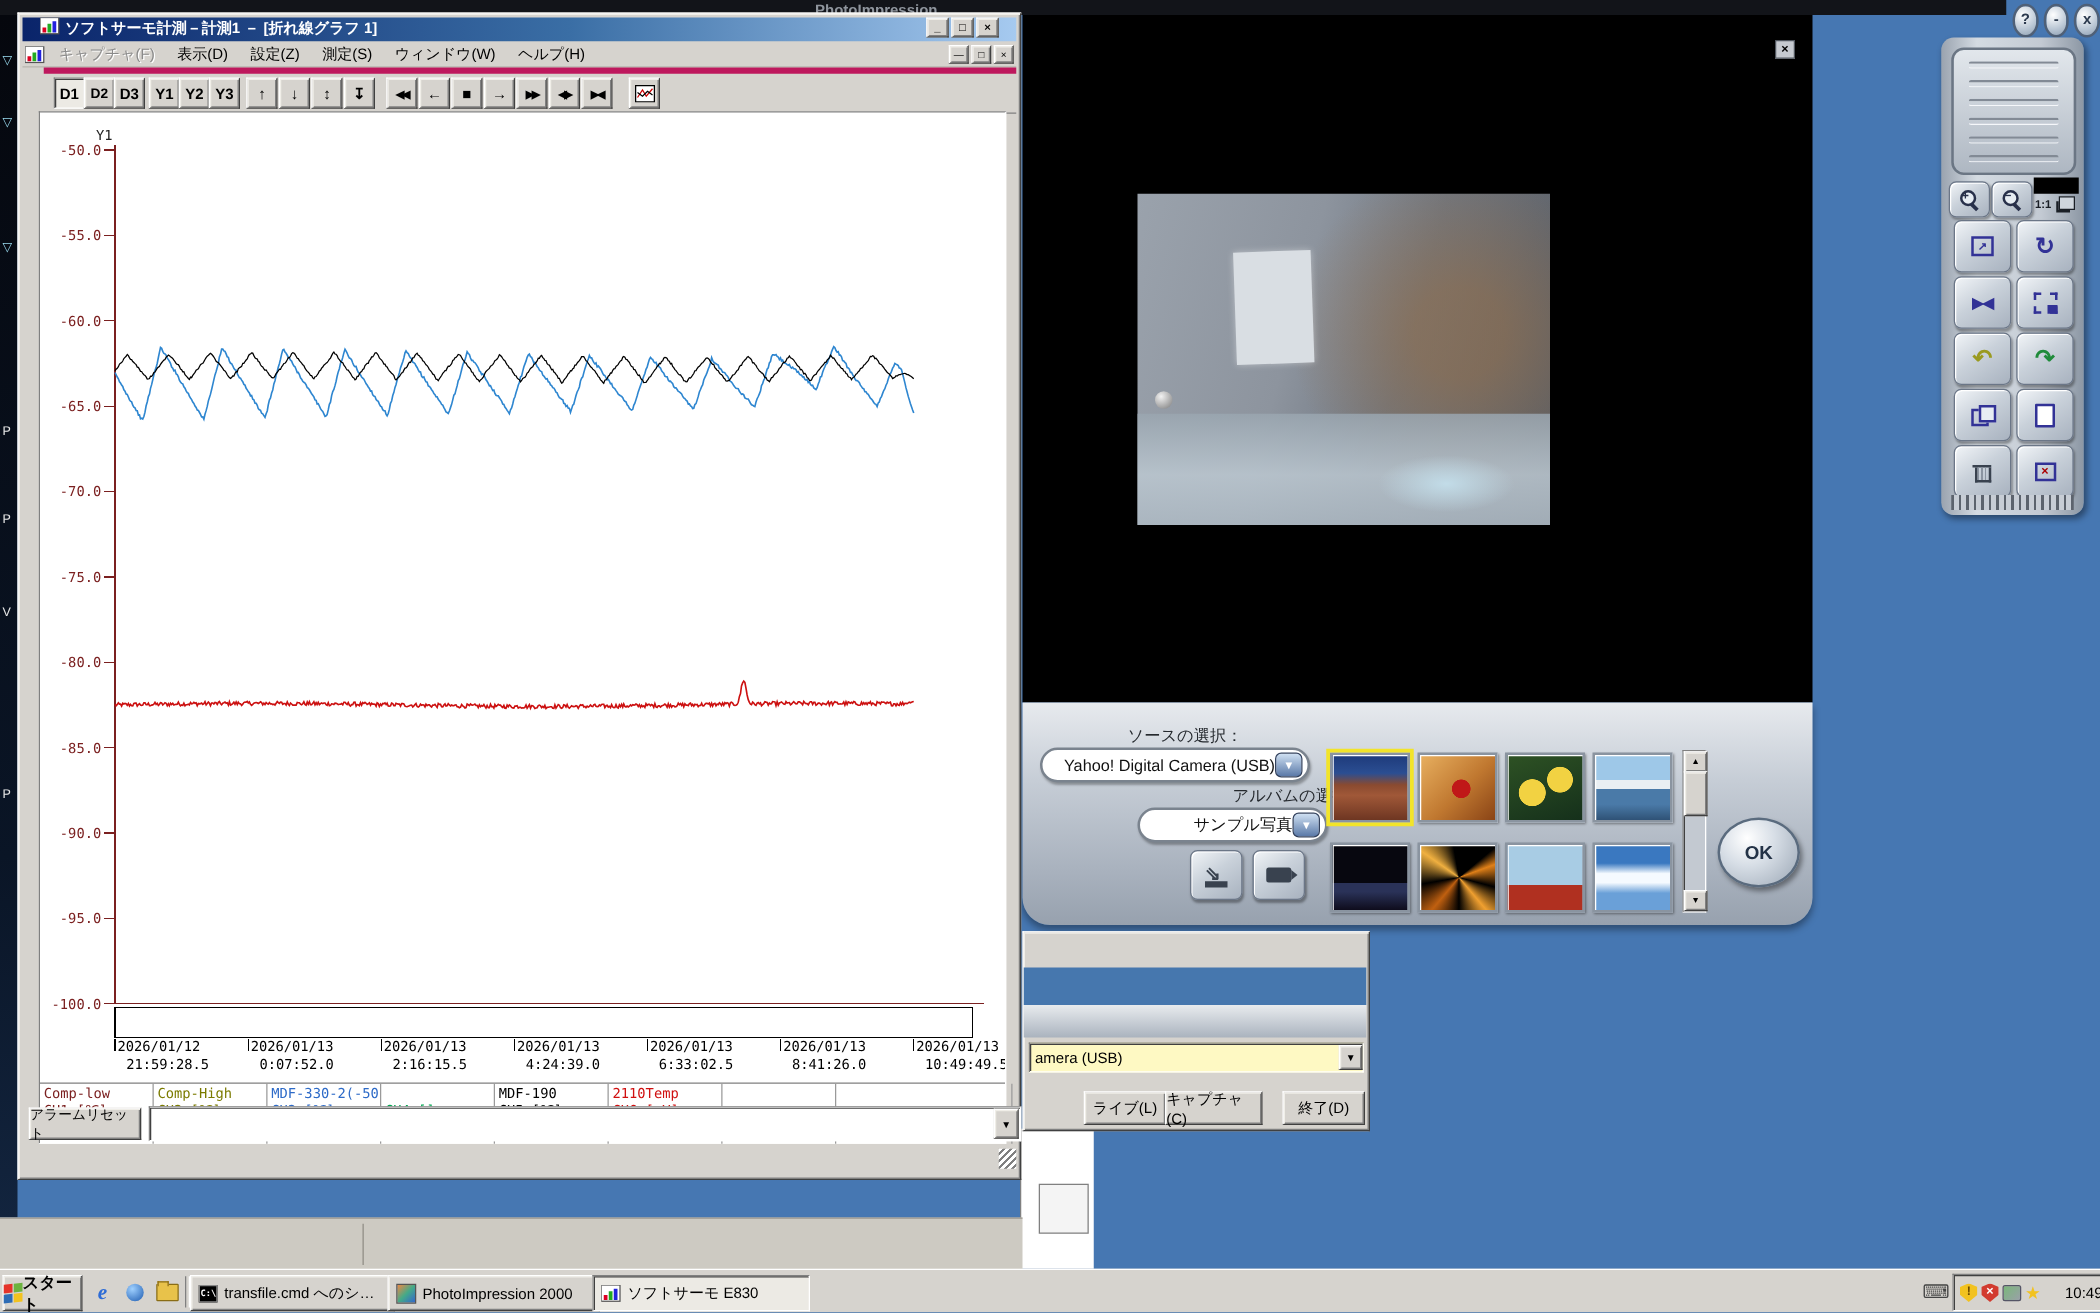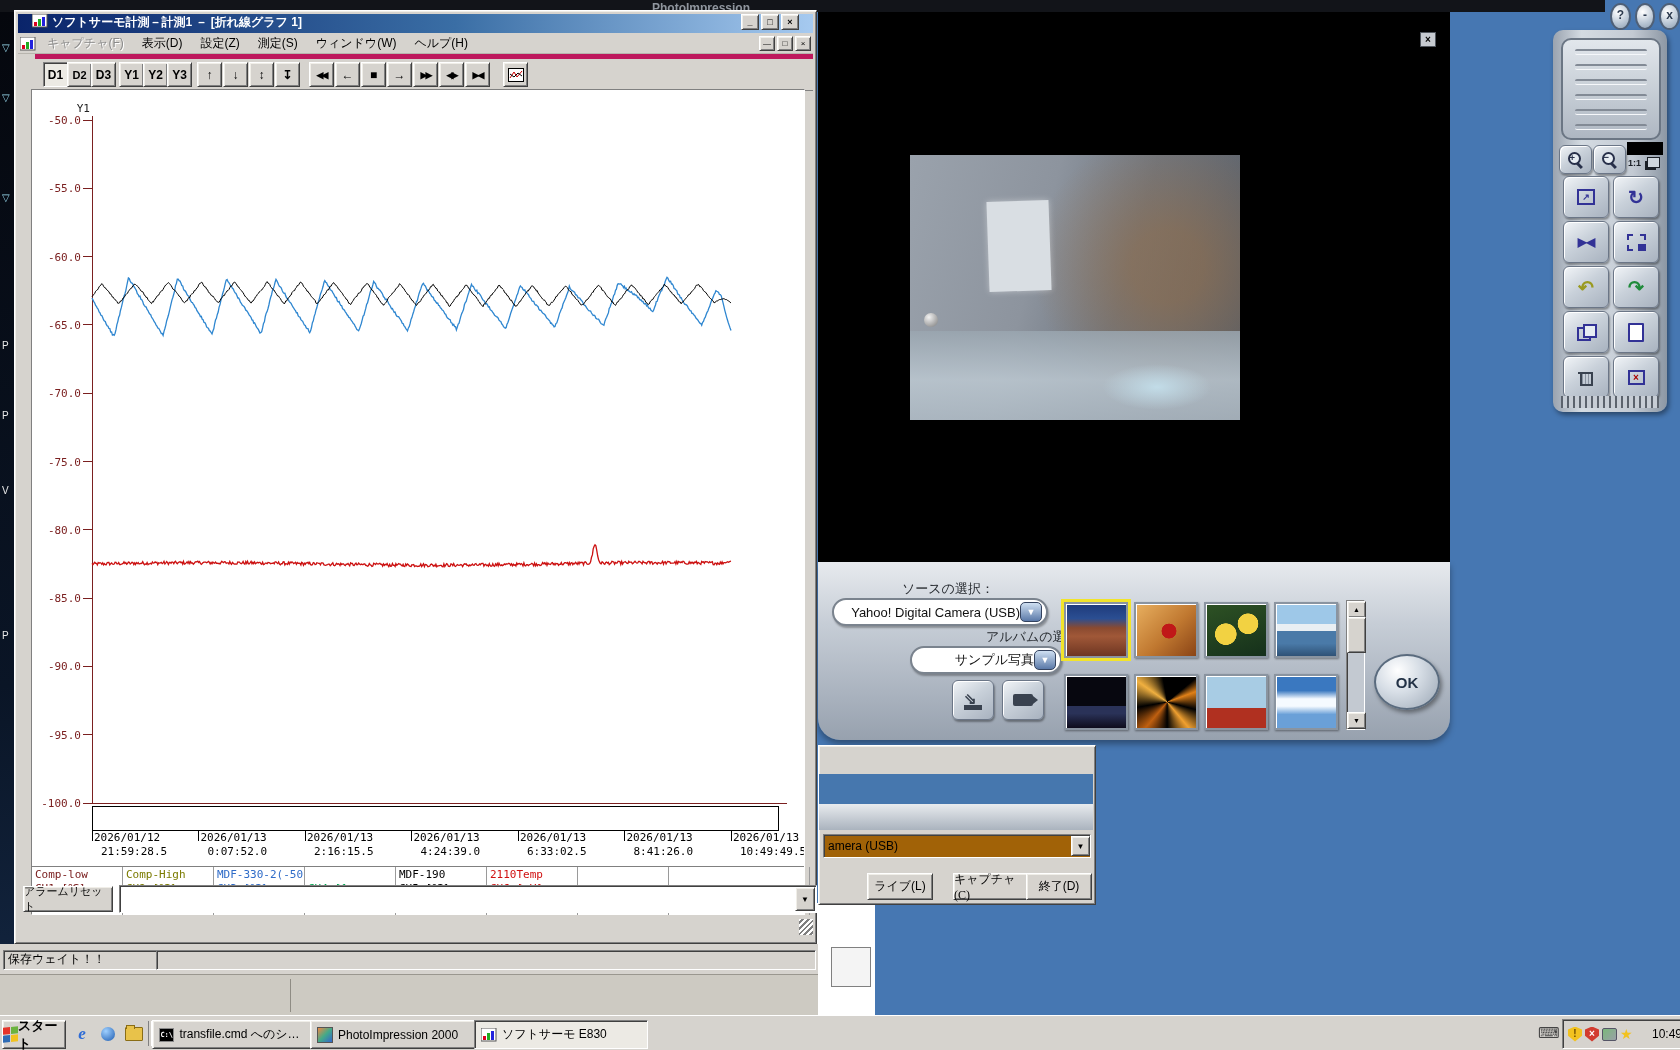--- a/index.html
+++ b/index.html
@@ -212,27 +212,27 @@
     <div class="ribs" style="position:absolute;left:8px;top:366px;width:98px;height:12px"></div>
   </div>
 
   <div class="abs" style="left:816px;top:903px;width:58px;height:112px;background:#FFFFFF;border-left:1px solid #808080">
     <div style="position:absolute;left:14px;top:44px;width:38px;height:38px;border:1px solid #808080;background:#F4F4F4"></div>
   </div>
 
   <div class="abs raised" style="left:818px;top:745px;width:276px;height:158px">
     <div style="position:absolute;left:0;top:28px;width:274px;height:30px;background:#4677AE"></div>
     <div style="position:absolute;left:0;top:58px;width:274px;height:26px;background:linear-gradient(180deg,#E8EBEE,#AAB3BE)"></div>
-    <div class="sunken" style="position:absolute;left:4px;top:88px;width:266px;height:22px;background:#a16207;display:flex;align-items:center">
+    <div class="sunken" style="position:absolute;left:4px;top:88px;width:266px;height:22px;background:#fef9c3;display:flex;align-items:center">
       <span style="flex:1;font-size:12px;padding-left:4px;color:#000">amera (USB)</span>
       <span class="raised btn" style="width:17px;height:18px;font-size:8px">▼</span>
     </div>
     <div id="capbtns" style="position:absolute;left:0;top:127px;width:274px;height:25px">
         <div class="raised btn" style="position: absolute; left: 48px; top: 0px; width: 64px; height: 25px;">ライブ(L)</div>
-        <div class="raised btn" style="position: absolute; left: 134px; top: 0px; width: 76px; height: 25px; font-family: Liberation Serif, serif;">キャプチャ(C)</div>
+        <div class="raised btn" style="position: absolute; left: 113px; top: 0px; width: 76px; height: 25px;">キャプチャ(C)</div>
         <div class="raised btn" style="position: absolute; left: 207px; top: 0px; width: 64px; height: 25px;">終了(D)</div>
       </div>
   </div>
 
   <div class="abs raised wgray" style="left:14px;top:10px;width:801px;height:932px">
     <div class="titlebar abs" style="left:3px;top:3px;right:3px;height:19px">
       <span id="thermo-icon" style="width:16px;height:14px;display:inline-block"><svg width="16" height="14">
             <rect x="0" y="0" width="15" height="13" fill="#fff" stroke="#555"></rect>
             <rect x="2" y="8" width="3" height="4" fill="#d02"></rect>
             <rect x="6" y="5" width="3" height="7" fill="#2a2"></rect>
@@ -396,26 +396,20 @@
         </div>
     </div>
 
     <div class="abs raised btn" style="left:8px;top:875px;width:88px;height:24px;font-size:11px">アラームリセット</div>
     <div class="abs sunken" style="left:104px;top:874px;width:696px;height:26px;background:#fff;display:flex;align-items:center;justify-content:flex-end">
       <span class="raised btn" style="width:18px;height:22px;font-size:8px;margin-right:1px">▼</span>
     </div>
     <div class="abs" style="left:784px;top:908px;width:14px;height:16px;background:repeating-linear-gradient(135deg,#fff 0 2px,#808080 2px 4px)"></div>
   </div>
 
-  <div class="abs wgray" style="left:0;top:944px;width:818px;height:30px">
-    <div class="sunken" style="position:absolute;left:3px;top:6px;width:148px;height:18px;font-size:12px;padding-left:4px;background:#D6D3CE">
-      <span>保存ウェイト！！</span>
-    </div>
-    <div class="sunken" style="position:absolute;left:156px;top:6px;width:658px;height:18px;background:#D6D3CE"></div>
-  </div>
   <div class="abs" style="left:0;top:974px;width:818px;height:41px;background:#CDCAC2;border-top:1px solid #9a978f">
     <div style="position:absolute;left:290px;top:4px;width:1px;height:33px;background:#8f8c84"></div>
   </div>
 
   <div class="abs wgray" style="left:0;top:1015px;width:1680px;height:35px;border-top:1px solid #fff">
     <div class="abs raised btn" style="left:2px;top:4px;width:62px;height:27px;gap:0">
       <span class="winlogo">
           <i></i>
           <i></i>
           <i></i>

